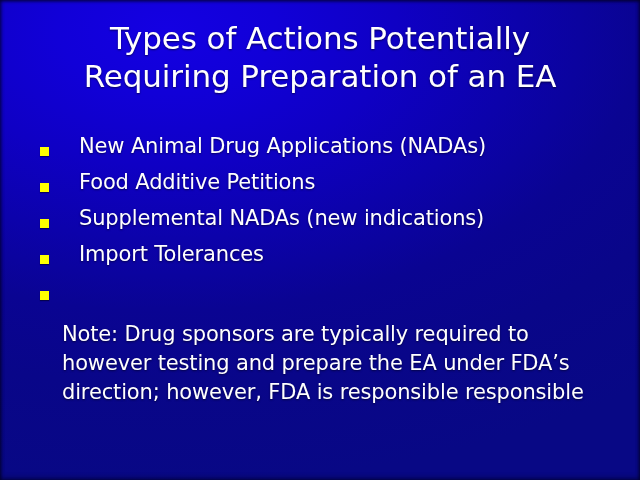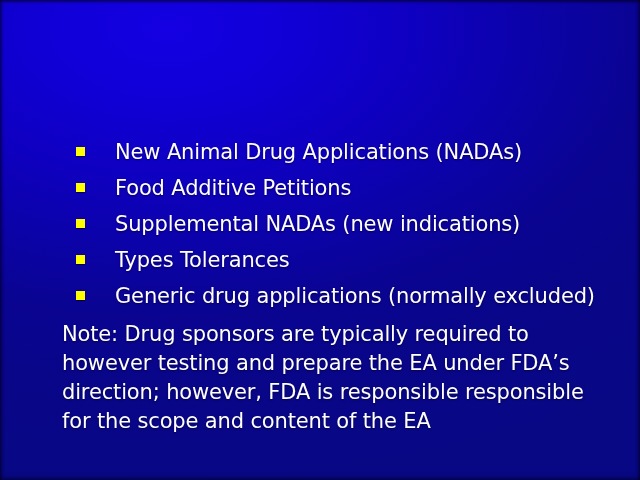--- a/index.html
+++ b/index.html
@@ -66,22 +66,21 @@
     left: 0;
     top: 134px;
     width: 640px;
   }
 
   .bullet-row {
     position: relative;
     height: 36px;
     padding-left: 79px;
     display: flex;
-    align-items: center;
-    margin-left: 36px;
+    align-items: flex-start;
   }
 
   .bullet-marker {
     position: absolute;
     left: 40px;
     top: 13px;
     width: 9px;
     height: 9px;
     background: #ffff00;
     box-shadow: 0 1px 1px rgba(0,0,0,0.45);
@@ -112,49 +111,51 @@
     letter-spacing: -0.15px;
     text-shadow: 0 1px 2px rgba(0,0,0,0.5);
     white-space: nowrap;
   }
 </style>
 </head>
 <body>
 
 <div id="slide">
 
+  <div class="title-block">
+    <span class="title-line">Types of Actions Potentially</span>
+    <span class="title-line">Requiring Preparation of an EA</span>
+  </div>
 
   <div class="body-block">
 
     <div class="bullet-row">
       <span class="bullet-marker"></span>
       <span class="bullet-text">New Animal Drug Applications (NADAs)</span>
     </div>
 
     <div class="bullet-row">
       <span class="bullet-marker"></span>
       <span class="bullet-text">Food Additive Petitions</span>
     </div>
 
     <div class="bullet-row">
       <span class="bullet-marker"></span>
       <span class="bullet-text">Supplemental NADAs (new indications)</span>
     </div>
 
     <div class="bullet-row">
       <span class="bullet-marker"></span>
-      <span class="bullet-text">Types Tolerances</span>
+      <span class="bullet-text">Import Tolerances</span>
     </div>
 
     <div class="bullet-row">
       <span class="bullet-marker"></span>
-      <span class="bullet-text">Generic drug applications (normally excluded)</span>
     </div>
 
     <div class="note-block">
       <span class="note-line">Note: Drug sponsors are typically required to</span>
       <span class="note-line">however testing and prepare the EA under FDA’s</span>
       <span class="note-line">direction; however, FDA is responsible responsible</span>
-      <span class="note-line">for the scope and content of the EA</span>
     </div>
 
   </div>
 </div>
 
 </body></html>

